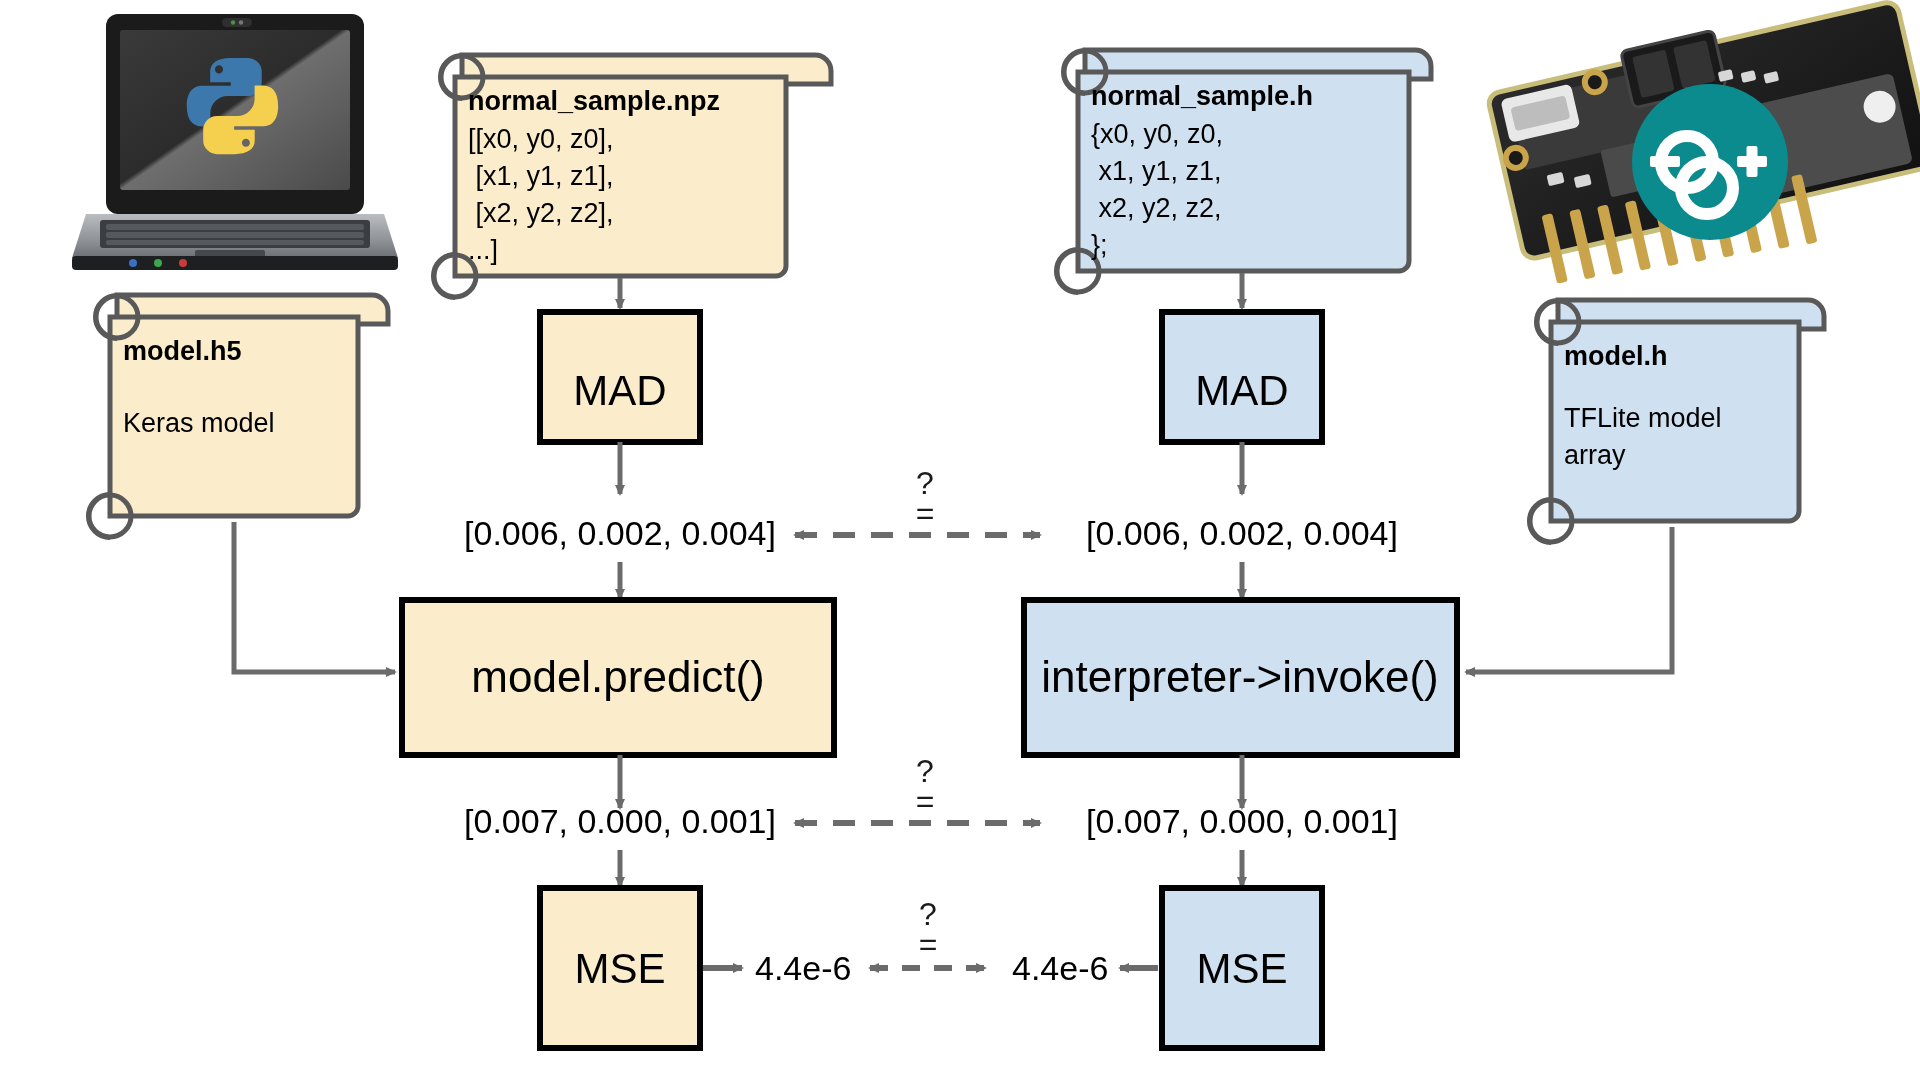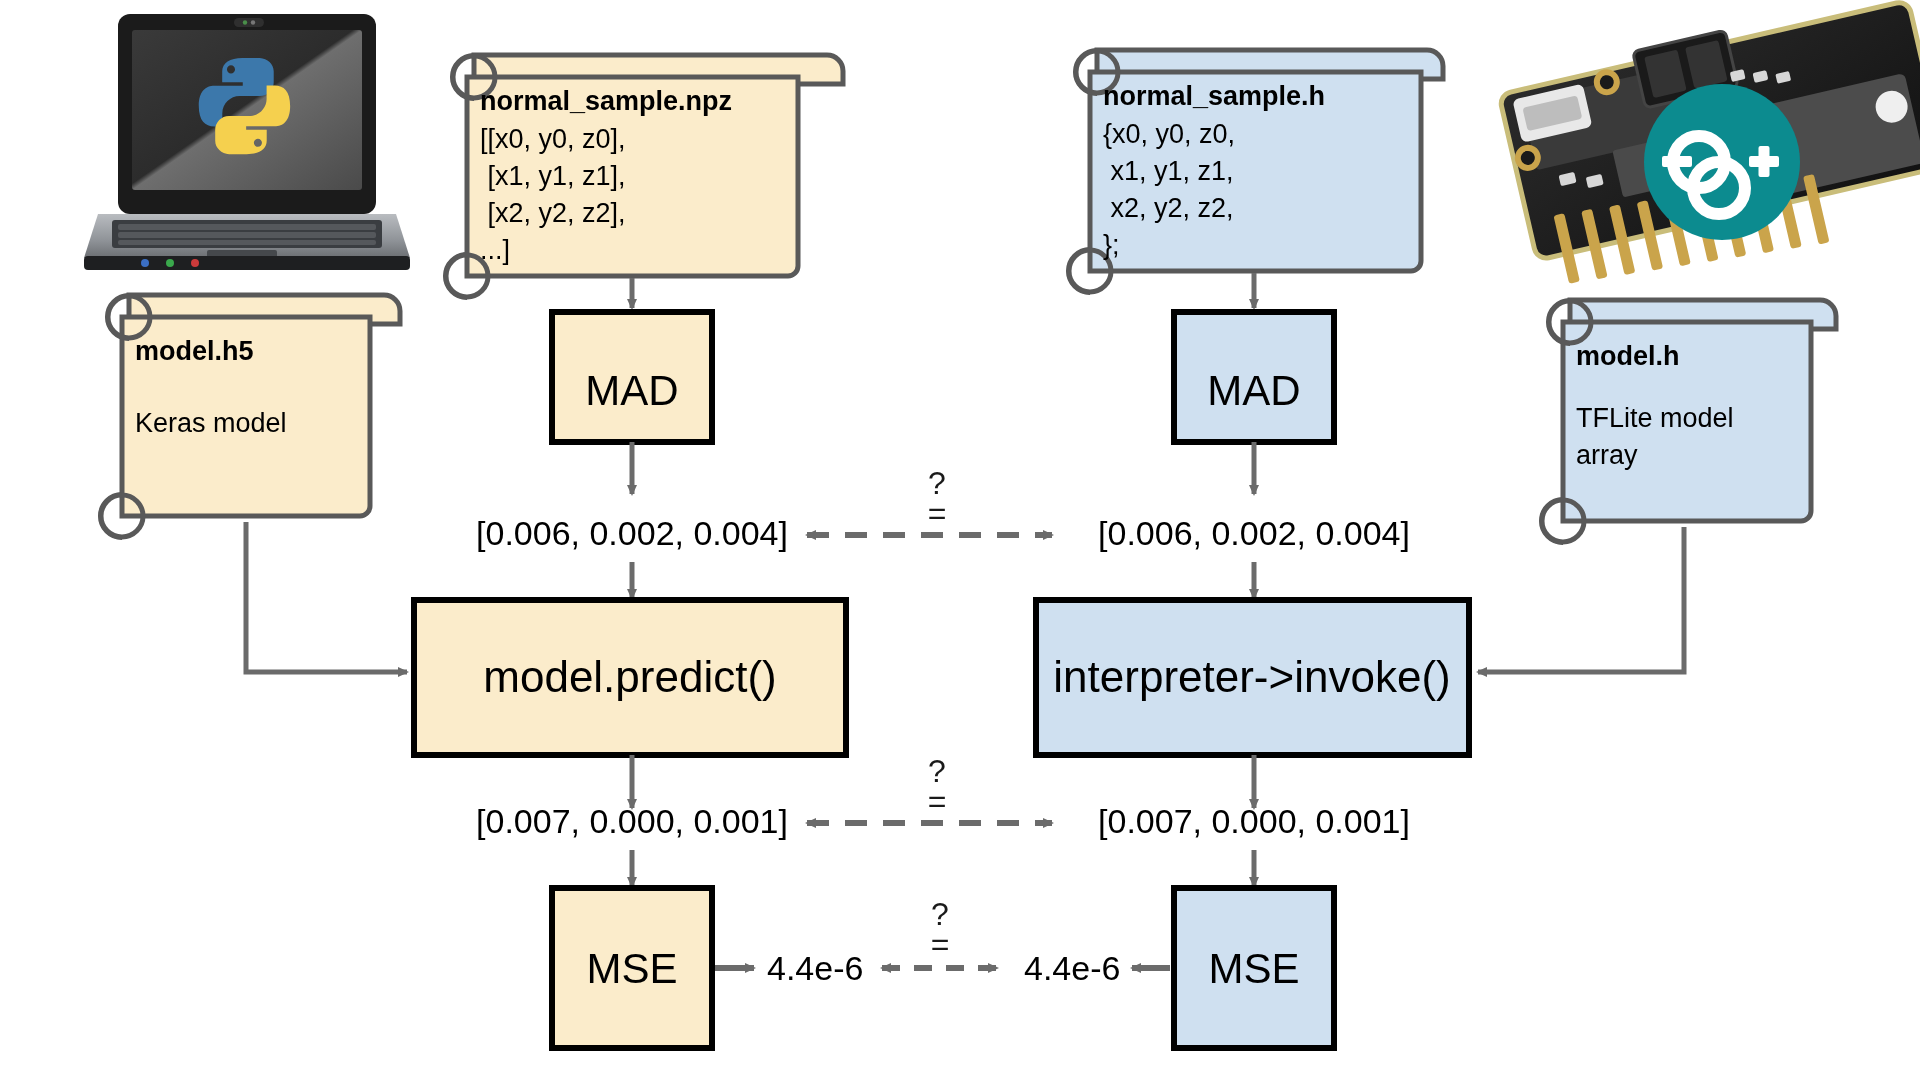--- a/index.html
+++ b/index.html
@@ -9,21 +9,21 @@
   }
   body {
     width: 1920px;
     height: 1080px;
     font-family: "Liberation Sans", sans-serif;
     overflow: hidden;
     position: relative;
   }
   #stage {
     position: absolute;
-    left: 12px; top: 0;
+    left: 0; top: 0;
     width: 1696px;
     height: 1080px;
   }
   svg#diagram {
     position: absolute;
     left: 0; top: 0;
     width: 1920px;
     height: 1080px;
   }
   .node-text {

